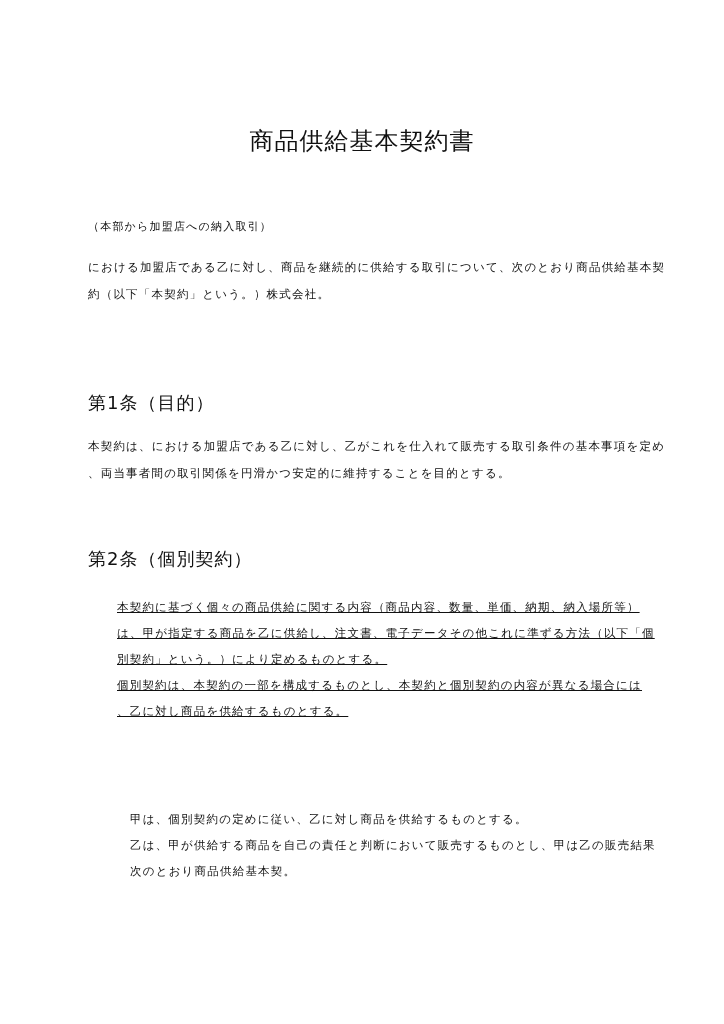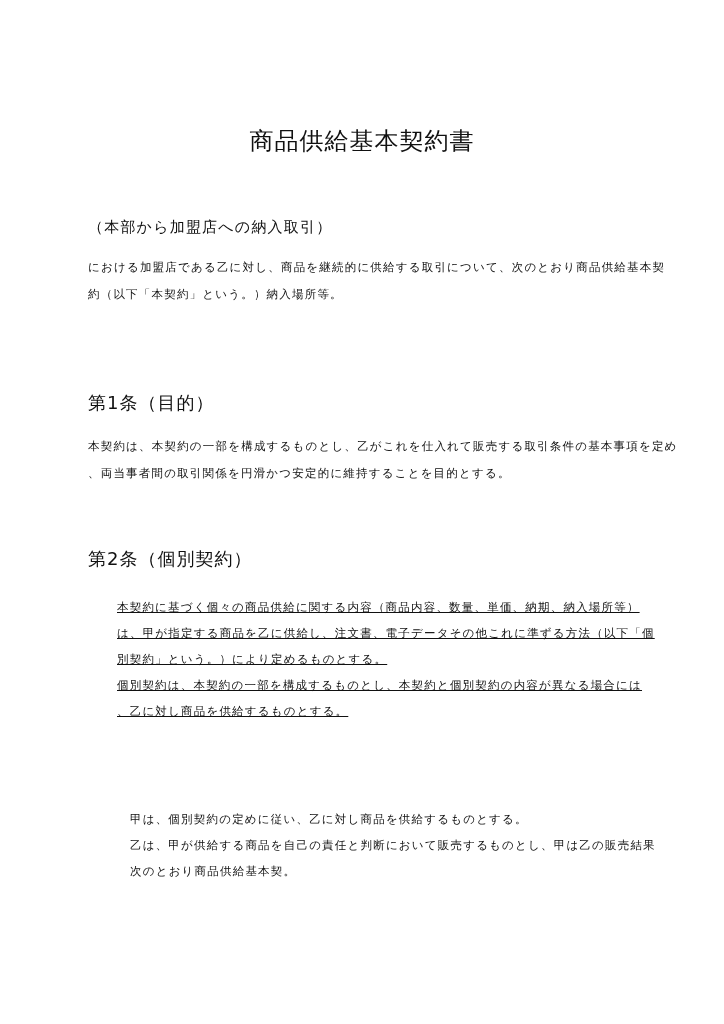--- a/index.html
+++ b/index.html
@@ -31,21 +31,21 @@
       text-align: center;
       font-size: 24px;
       line-height: 32px;
       letter-spacing: 1px;
       color: #111;
     }
     .subtitle {
       position: absolute;
       left: 88px;
       top: 219px;
-      font-size: 15px;
+      font-size: 11px;
       line-height: 16px;
       letter-spacing: 1.2px;
       text-align: right;
     }
     .preamble {
       position: absolute;
       left: 88px;
       top: 259px;
       width: 560px;
       font-size: 11.5px;
@@ -86,26 +86,26 @@
 <body>
 
 <div class="page">
 
   <div class="title">商品供給基本契約書</div>
 
   <div class="subtitle">（本部から加盟店への納入取引）</div>
 
   <div class="preamble">
     <span class="line">における加盟店である乙に対し、商品を継続的に供給する取引について、次のとおり商品供給基本契</span>
-    <span class="line">約（以下「本契約」という。）納入場所等。</span>
+    <span class="line">約（以下「本契約」という。）株式会社。</span>
   </div>
 
   <div class="article-heading a1-h">第1条（目的）</div>
   <div class="article-body a1-b">
-    <span class="line">本契約は、本契約の一部を構成するものとし、乙がこれを仕入れて販売する取引条件の基本事項を定め</span>
+    <span class="line">本契約は、における加盟店である乙に対し、乙がこれを仕入れて販売する取引条件の基本事項を定め</span>
     <span class="line">、両当事者間の取引関係を円滑かつ安定的に維持することを目的とする。</span>
   </div>
 
   <div class="article-heading a2-h">第2条（個別契約）</div>
   <div class="article-body a2-b">
     <span class="line">本契約に基づく個々の商品供給に関する内容（商品内容、数量、単価、納期、納入場所等）</span>
     <span class="line">は、甲が指定する商品を乙に供給し、注文書、電子データその他これに準ずる方法（以下「個</span>
     <span class="line">別契約」という。）により定めるものとする。</span>
     <span class="line">個別契約は、本契約の一部を構成するものとし、本契約と個別契約の内容が異なる場合には</span>
     <span class="line">、乙に対し商品を供給するものとする。</span>

